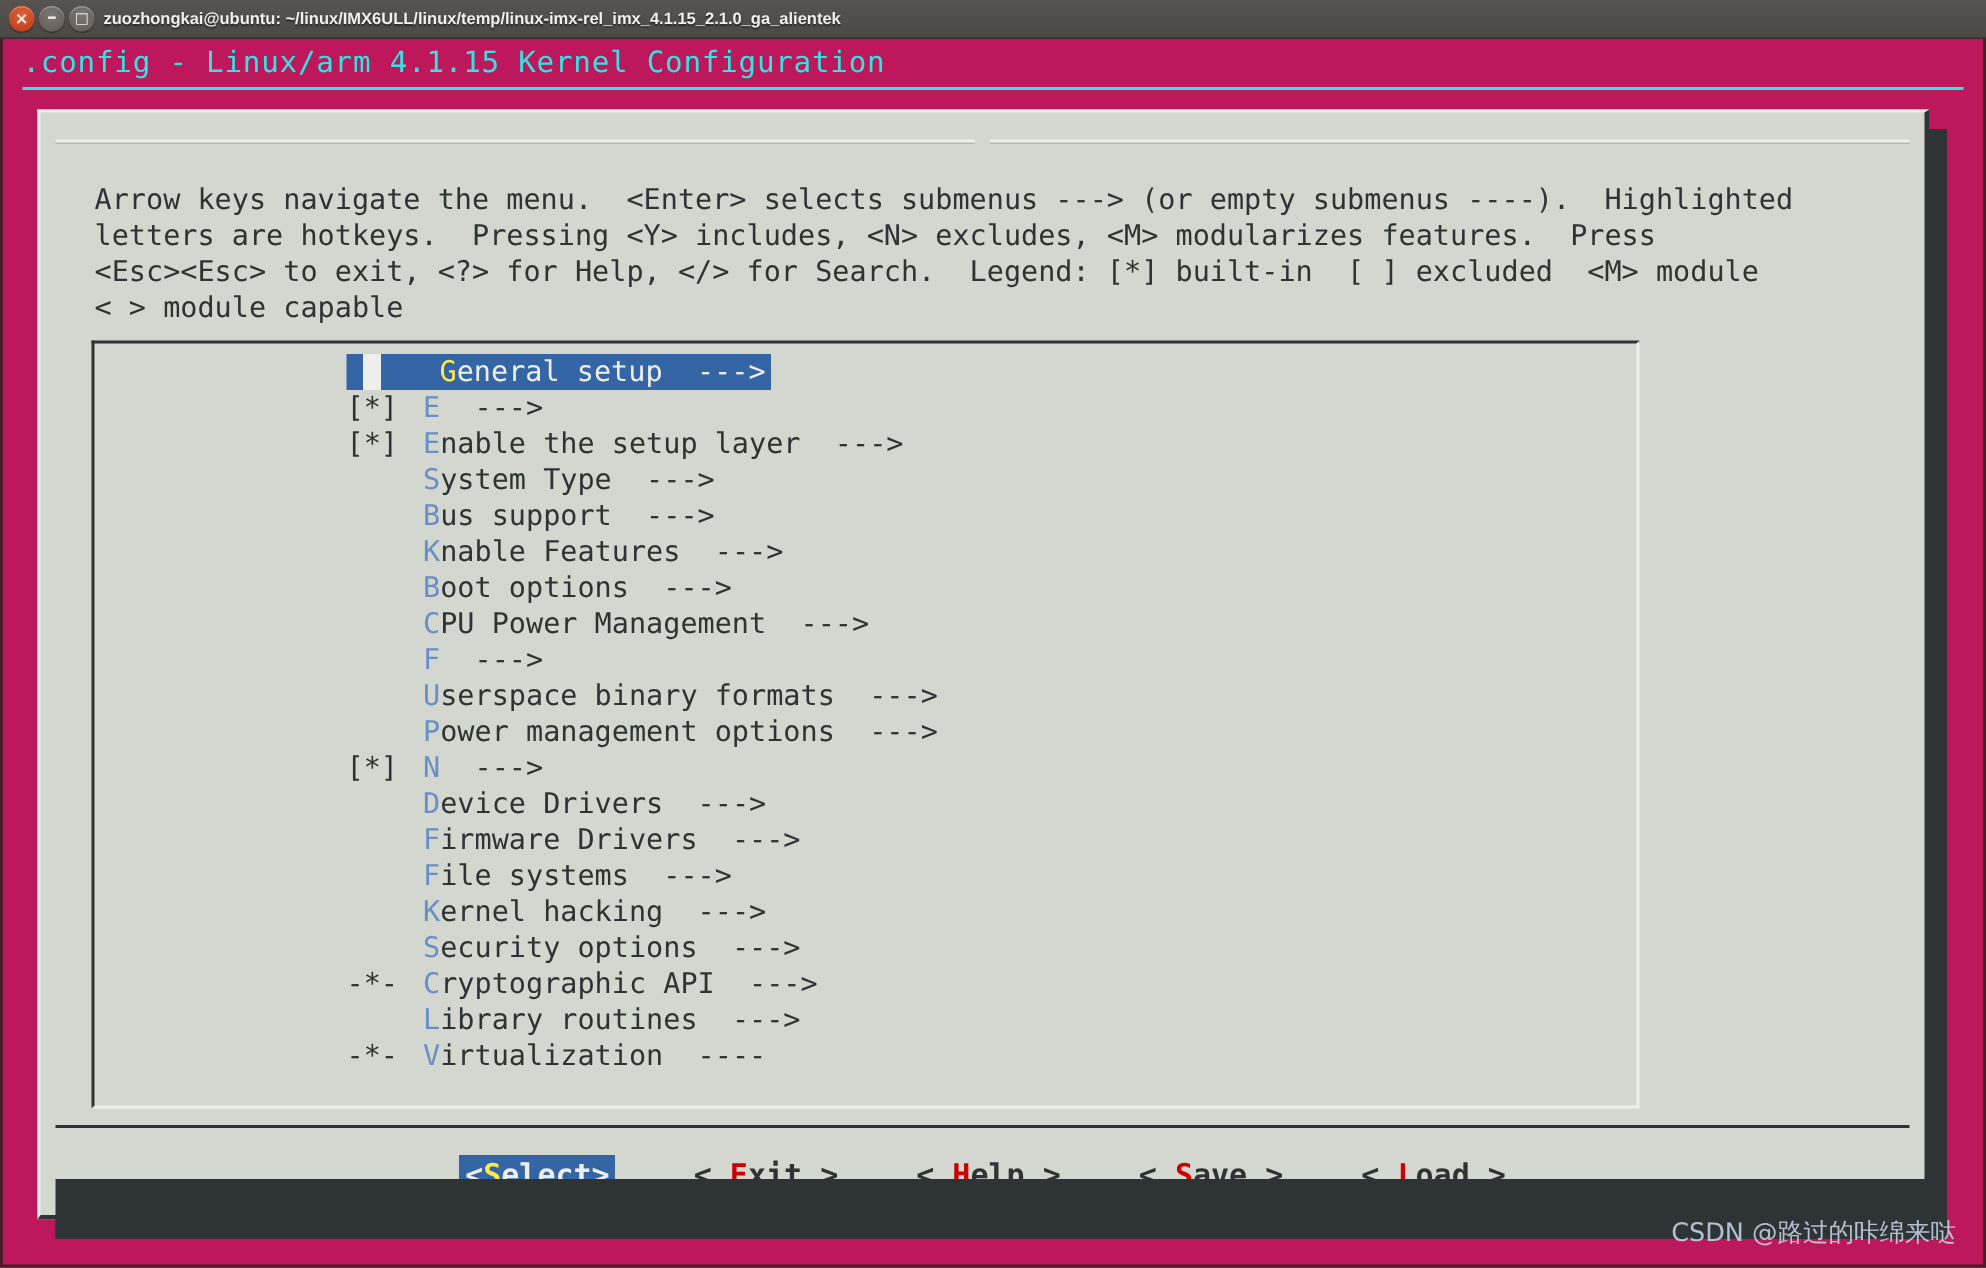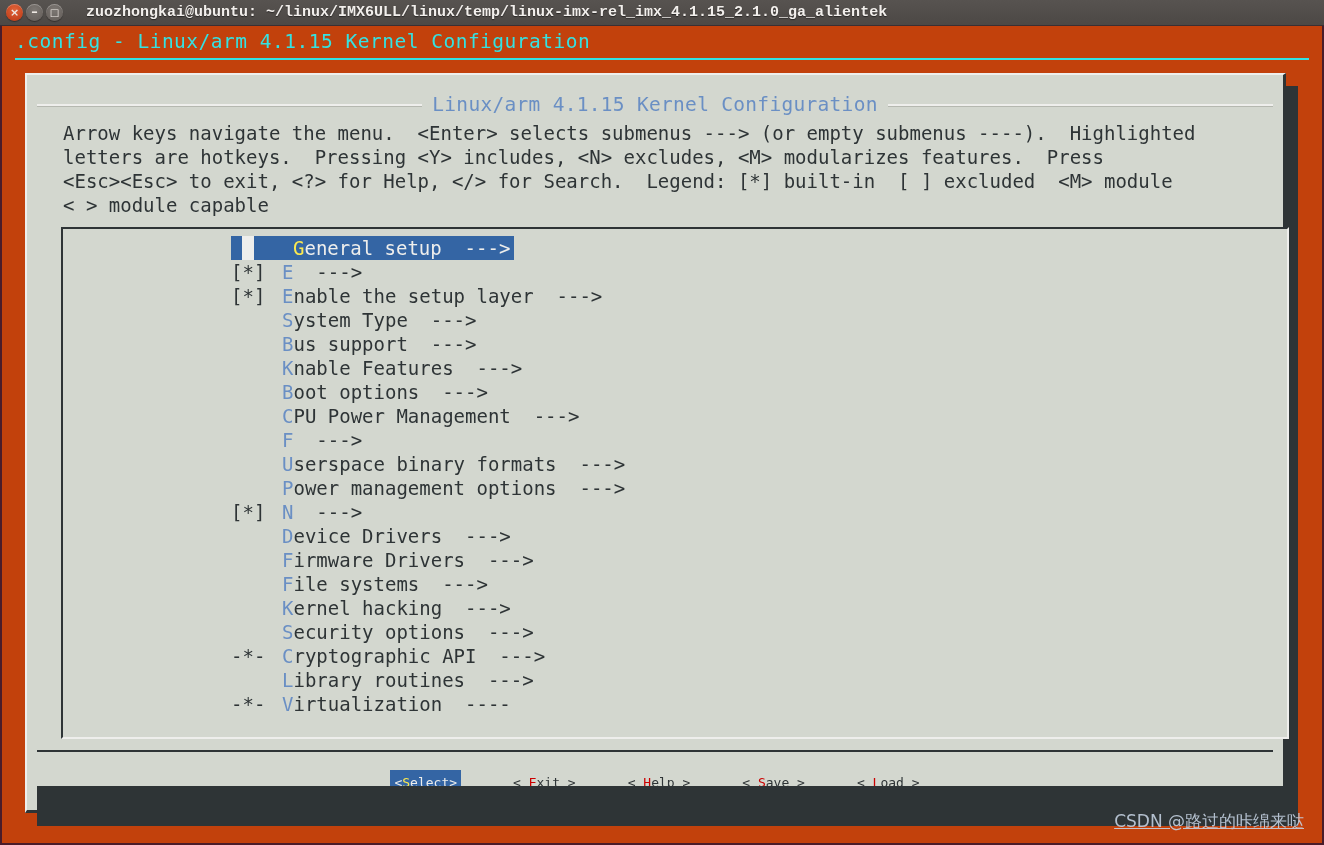--- a/index.html
+++ b/index.html
@@ -50,35 +50,35 @@
     font-family: "DejaVu Sans", sans-serif;
     font-size: 11px;
     line-height: 17px;
     text-align: center;
     font-weight: bold;
   }
   .winbtn.min .glyph { font-size: 13px; line-height: 15px; }
   .winbtn.max .glyph { font-size: 10px; line-height: 17px; }
   #window-title {
     color: #f2efec;
-    font-family: Liberation Mono, monospace;
-    font-size: 15px;
+    font-family: Liberation Sans, sans-serif;
+    font-size: 11px;
     font-weight: bold;
-    margin-left: 20px;
+    margin-left: 3px;
     white-space: nowrap;
     text-shadow: 0 1px 1px rgba(0,0,0,0.5);
   }
 
   
   #term {
     position: absolute;
     left: 0; top: 26px;
     width: 1324px;
     height: 819px;
-    background: #c2410c;
+    background: #be185d;
     border-left: 2px solid #4a1c2a;
     border-right: 2px solid #4a1c2a;
     border-bottom: 2px solid #4a1c2a;
     box-sizing: border-box;
     overflow: hidden;
   }
 
   #backtitle {
     position: absolute;
     left: 13px;
@@ -156,21 +156,21 @@
     font-size: 19px;
     line-height: 24px;
     white-space: pre;
   }
 
   
   #menubox {
     position: absolute;
     left: 34px;
     top: 152px;
-    width: 1228px;
+    width: 1032px;
     height: 512px;
     background: #d3d7cf;
     box-sizing: border-box;
     border-top: 2px solid #2e3436;
     border-left: 2px solid #2e3436;
     border-right: 2px solid #eeeeec;
     border-bottom: 2px solid #eeeeec;
     overflow: hidden;
   }
   #menulist {
@@ -240,26 +240,27 @@
     position: absolute;
     left: 0;
     top: 695px;
     width: 1256px;
     display: flex;
     justify-content: center;
     align-items: center;
     gap: 0;
   }
   .btn {
-    font-size: 13px;
+    font-size: 20px;
     line-height: 26px;
     white-space: pre;
     color: #2e3436;
     padding: 0 0;
     margin: 0 26px;
+    font-weight: bold;
   }
   .btn .bhot { color: #cc0000; }
   .btn.active {
     background: #3465a4;
     color: #eeeeec;
     padding: 0 4px;
   }
   .btn.active .bhot { color: #fce94f; }
 
   
@@ -275,21 +276,20 @@
   
   #watermark {
     position: absolute;
     right: 18px;
     bottom: 10px;
     color: #c6d3e3;
     font-family: "DejaVu Sans", "Liberation Sans", sans-serif;
     font-size: 17px;
     opacity: 0.88;
     white-space: nowrap;
-    text-decoration: underline;
   }
 </style>
 </head>
 <body>
 
 <div id="screen">
 
   <div id="titlebar">
     <div class="winbtn close">
       <span class="glyph">×</span>
@@ -307,21 +307,20 @@
 
     <div id="backtitle">.config - Linux/arm 4.1.15 Kernel Configuration</div>
     <div id="backtitle-rule"></div>
 
     <div id="dialog-shadow"></div>
 
     <div id="dialog">
 
       <div id="dialog-title-wrap">
         <div class="rule"></div>
-        <div id="dialog-title">Linux/arm 4.1.15 Kernel Configuration</div>
         <div class="rule"></div>
       </div>
 
       <div id="prompt">Arrow keys navigate the menu.  &lt;Enter&gt; selects submenus ---&gt; (or empty submenus ----).  Highlighted
 letters are hotkeys.  Pressing &lt;Y&gt; includes, &lt;N&gt; excludes, &lt;M&gt; modularizes features.  Press
 &lt;Esc&gt;&lt;Esc&gt; to exit, &lt;?&gt; for Help, &lt;/&gt; for Search.  Legend: [*] built-in  [ ] excluded  &lt;M&gt; module
 &lt; &gt; module capable</div>
 
       <div id="menubox">
         <div id="menulist">

